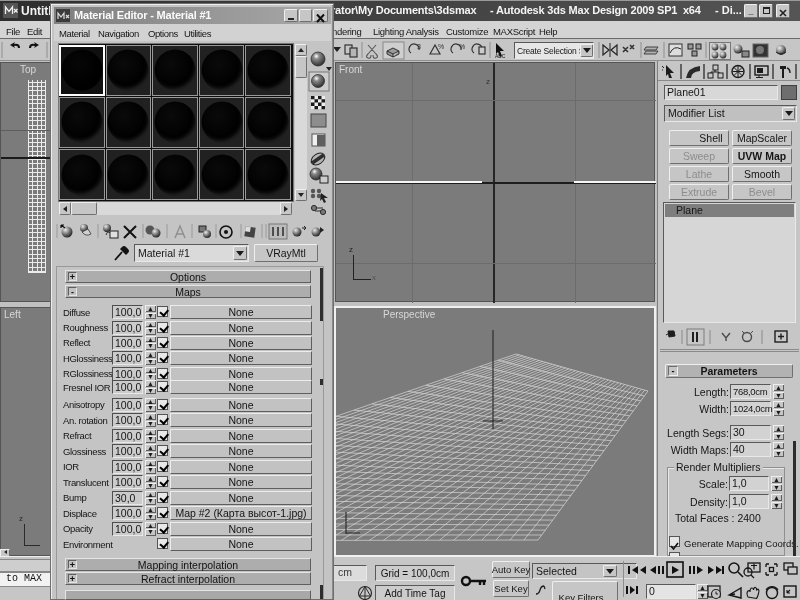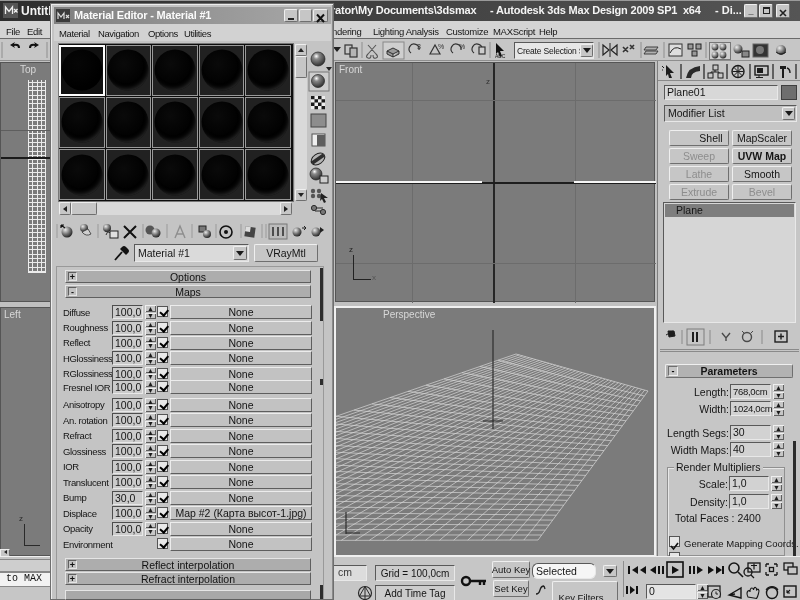--- a/index.html
+++ b/index.html
@@ -427,21 +427,21 @@
     <path d="M8 1.5 L2.5 11 L13.5 11 Z M8 1.5 V14.5" fill="none" stroke="#2a2a2a"></path>
   </svg>
 
   <svg class="abs" width="30" height="16" style="left:460px;top:16px;">
     <circle cx="6" cy="8" r="4" fill="none" stroke="#111" stroke-width="2.4"></circle>
     <path d="M10 8 H26 M20 8 v4 M24 8 v4" stroke="#111" stroke-width="2.4" fill="none"></path>
   </svg>
 
   <div class="abs bout ctr txt" style="left:492px;top:4px;width:38px;height:17px;font-size:9.5px;">Auto Key</div>
   <div class="abs bout ctr txt" style="left:493px;top:23px;width:36px;height:17px;font-size:9.5px;">Set Key</div>
-  <div class="abs sunk" style="left:532px;top:6px;width:64px;height:16px;background:#fef9c3;border-radius:6px;">
+  <div class="abs sunk" style="left:532px;top:6px;width:105px;height:16px;background:#7dd3fc;">
     <div class="txt" style="margin:1px 0 0 3px;">Selected</div>
   </div>
   <div class="abs bout ctr" style="left:603px;top:8px;width:14px;height:12px;">
     <div style="width:0;height:0;border:4px solid transparent;border-top:5px solid #1a1a1a;margin-top:4px;"></div>
   </div>
   <svg class="abs" width="16" height="16" style="left:534px;top:25px;">
     <path d="M2 12 Q5 12 6 8 T10 4 M10 4 l1 3 M10 4 l-3 1" stroke="#222" stroke-width="1.3" fill="none"></path>
   </svg>
   <div class="abs bout ctr txt" style="left:552px;top:24px;width:66px;height:32px;font-size:9.5px;">Key Filters...</div>
   <div class="abs" style="left:623px;top:4px;width:1px;height:36px;background:#8e8e8e;"></div>
@@ -788,21 +788,21 @@
           <span class="mbtn">None</span>
         </div>
   <div class="mrow" style="top:533.0px">
           <span class="ml">Environment</span>
           <span class="mcb"></span>
           <span class="mbtn">None</span>
         </div>
   </div>
   <div class="rollhdr abs" style="left:14px;top:554px;">
         <span class="pm">+</span>
-        <span class="rlab">Reflect interpolation</span>
+        <span class="rlab">Mapping interpolation</span>
       </div>
   <div class="rollhdr abs" style="left:14px;top:568px;">
         <span class="pm">+</span>
         <span class="rlab">Refract interpolation</span>
       </div>
   <div class="rollhdr abs" style="left:14px;top:586px;height:10px;background:#a8a8a8;"></div>
 
   <div class="abs" style="left:269px;top:264px;width:3px;height:53px;background:#2d2d2d;"></div>
   <div class="abs" style="left:269px;top:375px;width:3px;height:6px;background:#2d2d2d;"></div>
   <div class="abs" style="left:269px;top:581px;width:3px;height:14px;background:#2d2d2d;"></div>

